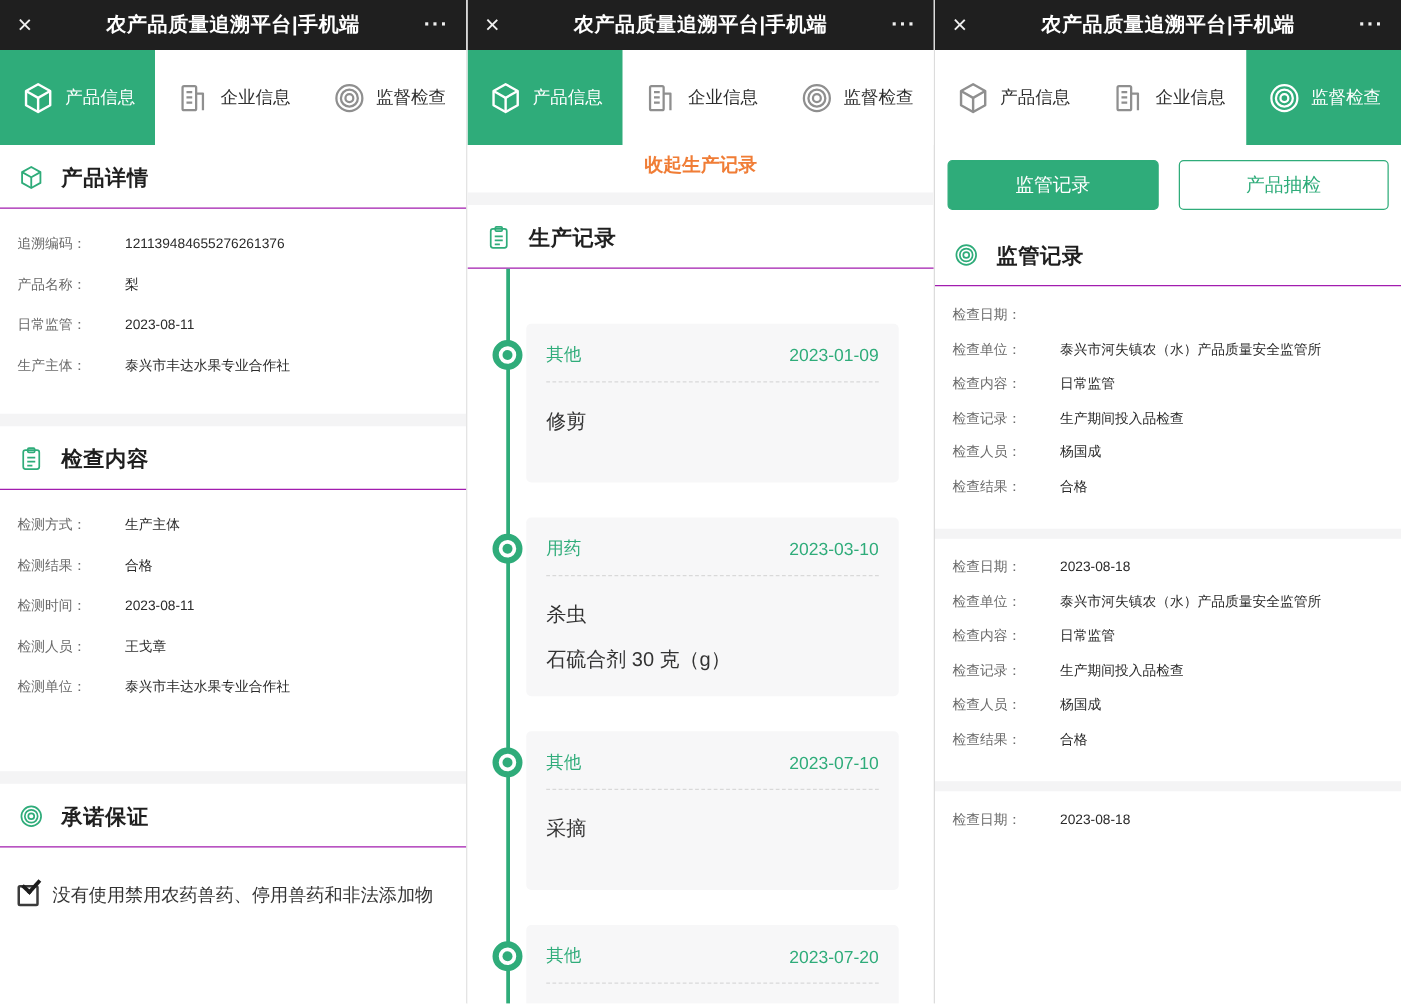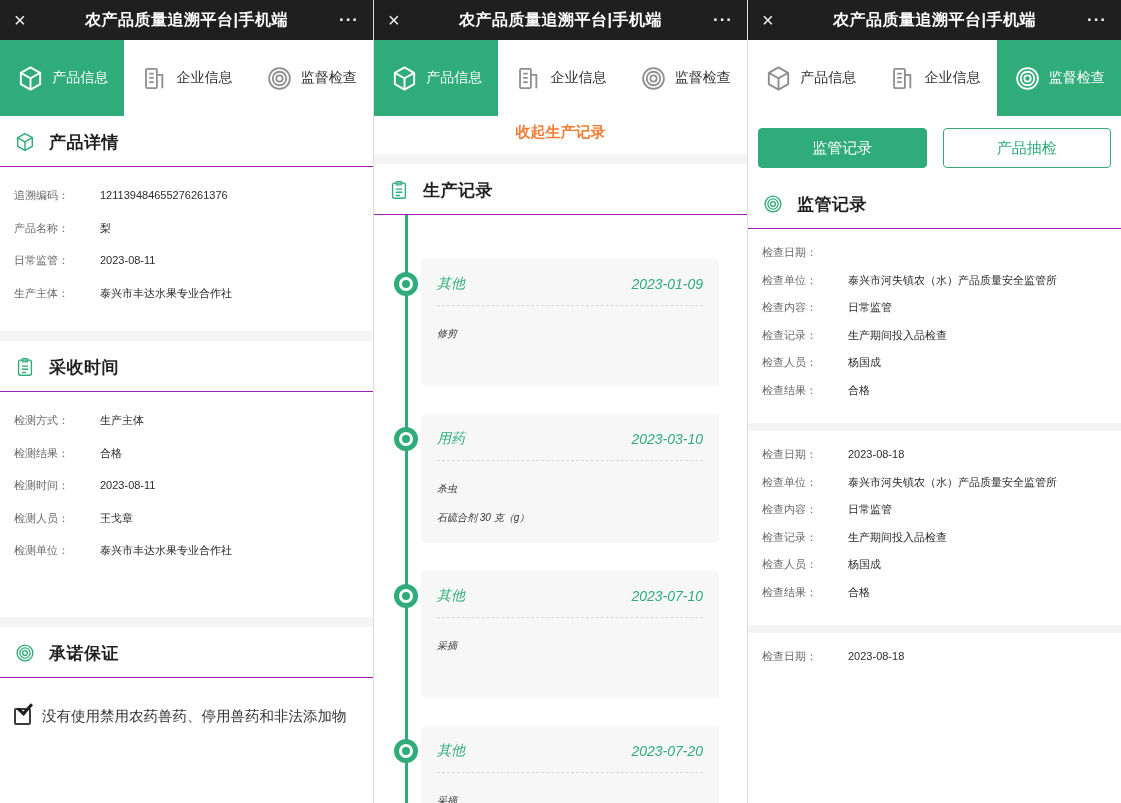--- a/index.html
+++ b/index.html
@@ -73,38 +73,38 @@
 
   
   .collapse-link{
     text-align:center;color:var(--orange);font-weight:bold;
     font-size:15px;padding:7px 0 12px;cursor:pointer;
   }
   .timeline{position:relative;padding:4px 0 60px;}
   .timeline::before{
     content:"";position:absolute;left:31px;top:0;bottom:0;width:3px;background:var(--green);
   }
-  .titem{position:relative;margin:28px 28px 0 47px;font-style:italic;}
+  .titem{position:relative;margin:28px 28px 0 47px;}
   .titem:first-child{margin-top:40px;}
   .tmark{
     position:absolute;left:-27px;top:13px;width:24px;height:24px;border-radius:50%;
     border:5px solid var(--green);background:#fff;
   }
   .tmark::after{
     content:"";position:absolute;left:50%;top:50%;width:8px;height:8px;margin:-4px 0 0 -4px;
     border-radius:50%;background:var(--green);
   }
   .tcard{background:var(--card);border-radius:4px;padding:0 16px;}
   .tcard-head{
     display:flex;justify-content:space-between;align-items:center;
     padding:16px 0 12px;border-bottom:1px dashed #d9d9d9;
     color:var(--green);font-size:14px;
   }
   .tcard-body{padding:6px 0 18px;min-height:80px;}
-  .tline{margin-top:15px;font-size:10px;color:#333;}
+  .tline{margin-top:15px;font-size:16px;color:#333;}
 
   
   .notice{
     height:26px;line-height:26px;background:#efefef;color:#b9b9b9;
     text-align:center;font-size:13.5px;
   }
   .filter-row{display:flex;gap:16px;padding:12px 10px 10px;}
   .fbtn{
     flex:1;height:40px;border-radius:4px;font-size:15px;
     display:flex;align-items:center;justify-content:center;cursor:pointer;
@@ -192,21 +192,21 @@
         <div class="band"></div>
         <div class="sec pad-extra">
           <div class="sec-head">
             <span class="sicon">
               <svg viewBox="0 0 24 24" fill="none" stroke="currentColor" stroke-width="1.5" stroke-linejoin="round">
                 <rect x="5" y="4.5" width="14" height="16.5" rx="2"></rect>
                 <rect x="9" y="2.8" width="6" height="3.6" rx="1"></rect>
                 <path d="M8.5 11h7M8.5 14.5h7M8.5 18h4.5"></path>
               </svg>
             </span>
-            <h2>采收时间</h2>
+            <h2>检查内容</h2>
           </div>
           <div class="rows">
             <div class="irow">
               <span class="ilabel">检测方式：</span>
               <span class="ivalue">生产主体</span>
             </div>
             <div class="irow">
               <span class="ilabel">检测结果：</span>
               <span class="ivalue">合格</span>
             </div>

